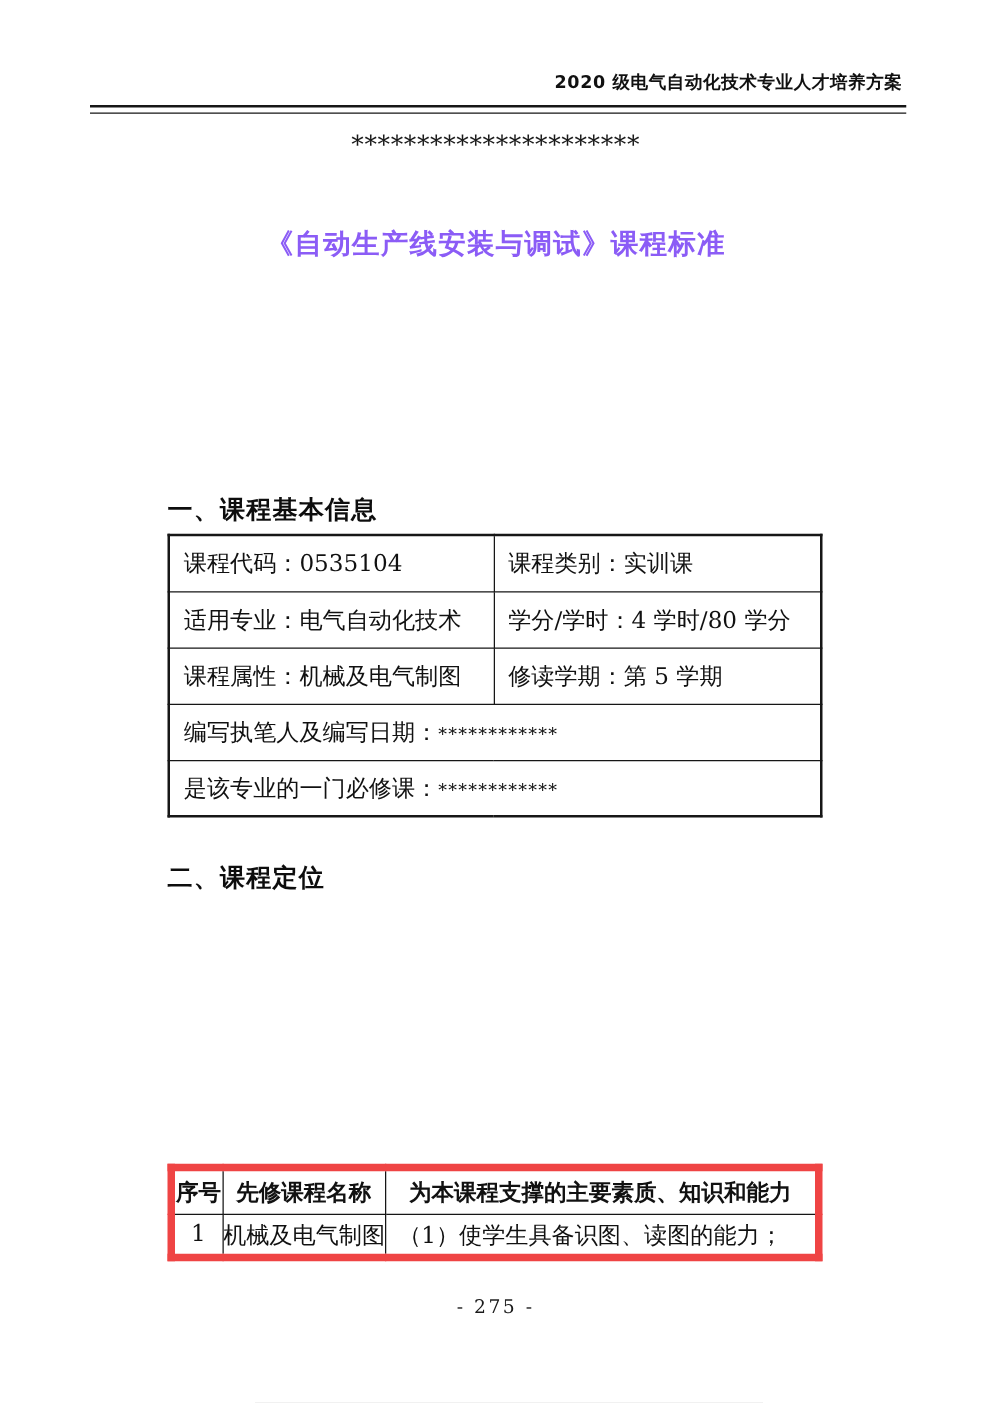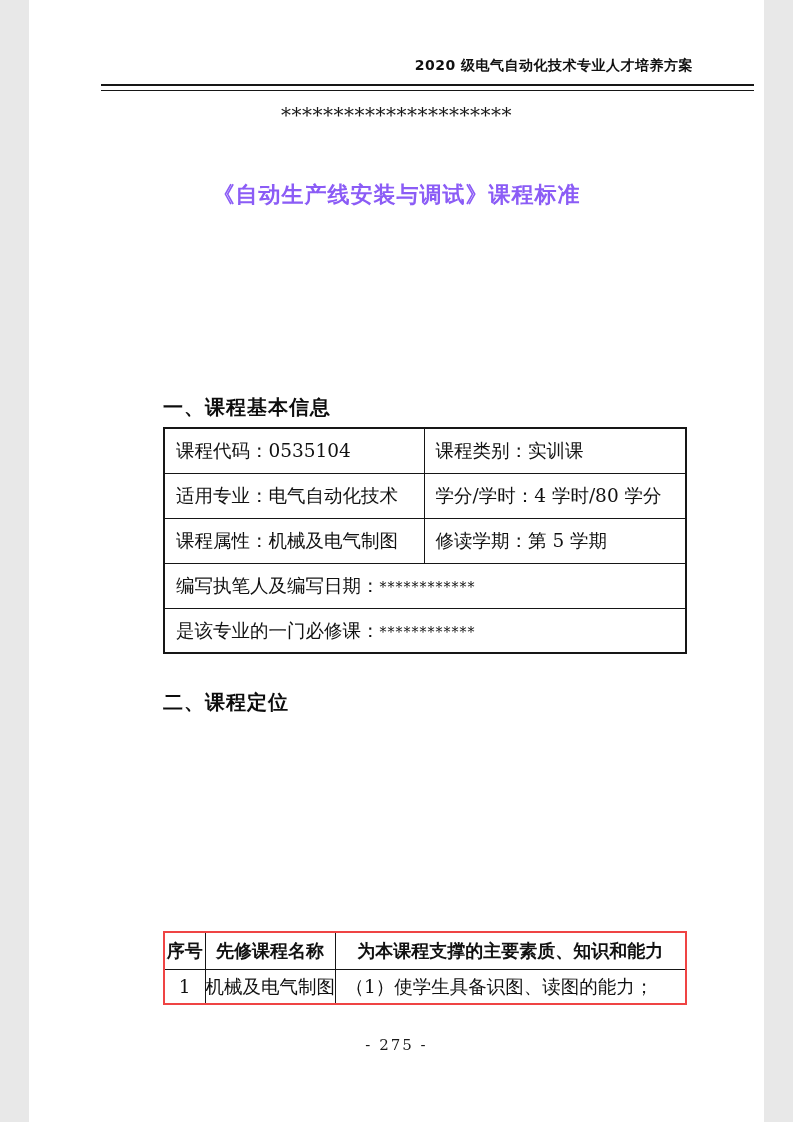--- a/index.html
+++ b/index.html
@@ -1,19 +1,19 @@
 <!DOCTYPE html>
 <html><head>
 <meta charset="utf-8">
 <style>
   * { margin: 0; padding: 0; box-sizing: border-box; }
   html, body { background: #e8e8e8; }
   .page {
     position: relative;
-    width: 735px;
+    width: 793px;
     height: 1122px;
     margin: 0 auto;
     background: #ffffff;
     color: #111111;
     font-family: "DejaVu Serif", "Liberation Serif", serif;
     overflow: hidden;
   }
 
   
   .header-text {
@@ -125,21 +125,21 @@
     width: 524px;
     border-collapse: collapse;
     table-layout: fixed;
   }
   .prereq-table th, .prereq-table td {
     border: 1.6px solid #161616;
     vertical-align: middle;
     color: #111111;
     overflow: hidden;
   }
-  .prereq-table { border: 2px solid #ef4444; }
+  .prereq-table { border: 6px solid #ef4444; }
   .prereq-table th {
     height: 37px;
     font-family: "DejaVu Sans", "Liberation Sans", sans-serif;
     font-weight: bold;
     font-size: 18px;
     text-align: center;
     white-space: nowrap;
   }
   .prereq-table td {
     height: 35px;

